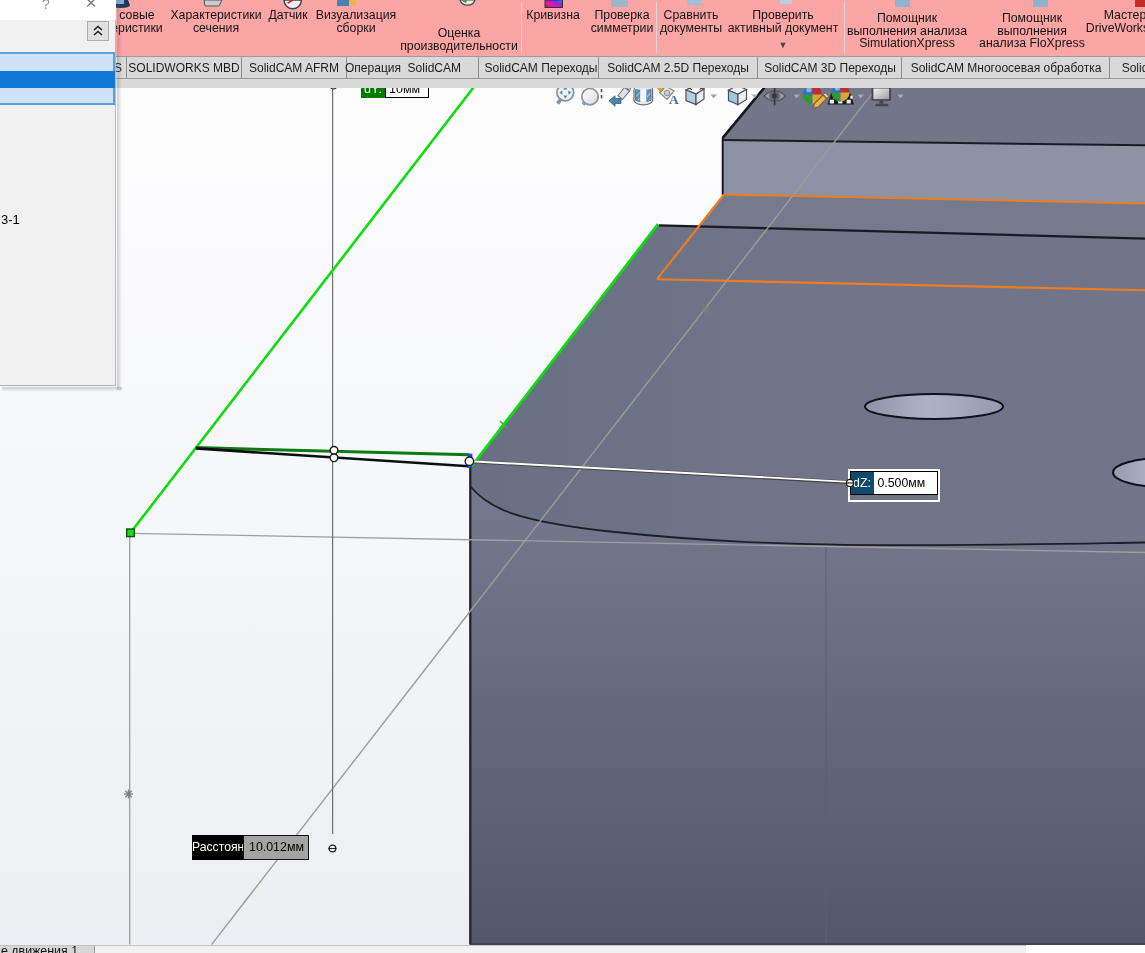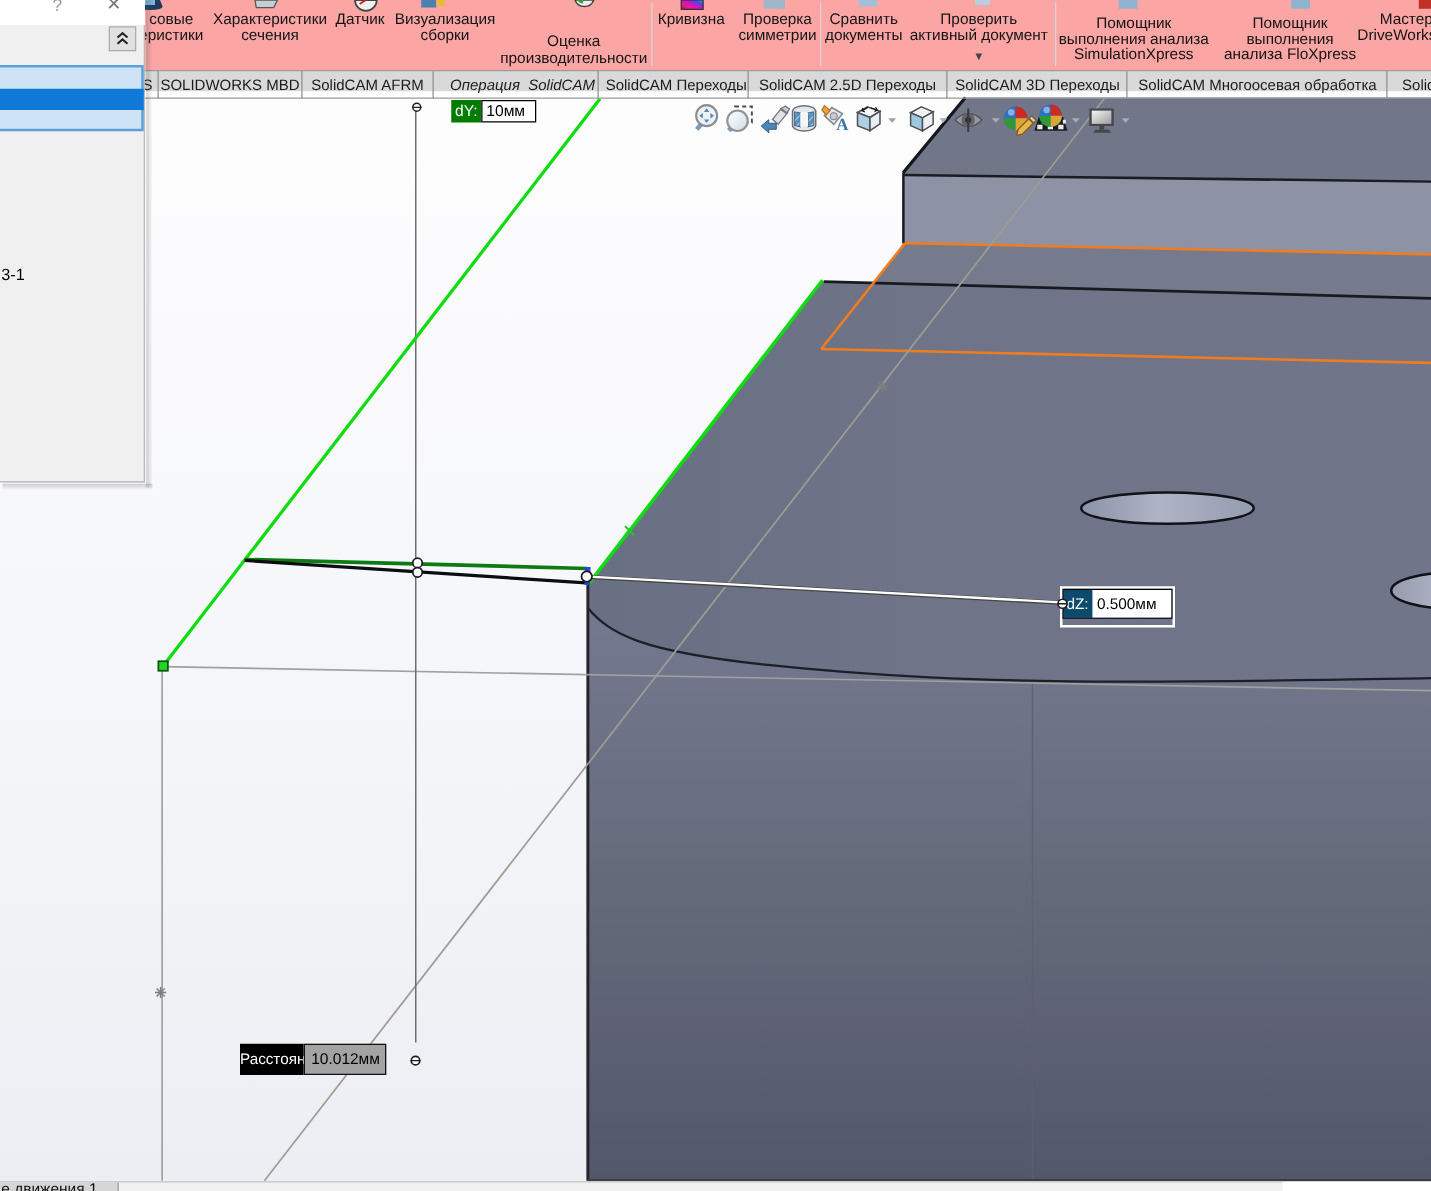--- a/index.html
+++ b/index.html
@@ -4,21 +4,21 @@
   html,body{margin:0;padding:0;}
   body{width:1145px;height:953px;overflow:hidden;position:relative;
        font-family:"Liberation Sans",sans-serif;background:#fff;}
   .abs{position:absolute;}
   
   #toolbar{left:0;top:0;width:1145px;height:56px;background:#fca5a5;z-index:5;}
   .lbl{position:absolute;font-size:12.3px;line-height:12.6px;color:#141414;
        text-align:center;white-space:nowrap;transform:translateX(-50%);}
   .vsep{position:absolute;top:2px;width:1px;height:51px;background:#d7d7d7;}
   
-  #tabs{left:0;top:56px;width:1145px;height:17px;background:#d9d9d9;
+  #tabs{left:0;top:56px;width:1145px;height:32px;background:#d9d9d9;
         border-top:1px solid #9b9b9b;box-sizing:border-box;z-index:5;}
   #tabs .tsep{position:absolute;top:0px;width:1px;height:22px;background:#8f8f8f;}
   #tabs .ttx{position:absolute;top:3.5px;font-size:12px;color:#1c1c1c;white-space:nowrap;transform:translateX(-50%);}
   #tabline{left:0;top:78px;width:1145px;height:1px;background:#9b9b9b;z-index:6;}
   
   #panel{left:0;top:0;width:116px;height:386px;background:#f0f0f0;z-index:10;
          border-right:1px solid #b9b9b9;border-bottom:1px solid #b0b0b0;box-sizing:border-box;}
   #panel .white{position:absolute;left:0;top:0;width:116px;height:20px;background:#ffffff;}
   #paneldrop{left:117px;top:0px;width:5px;height:390px;z-index:9;
              background:linear-gradient(90deg,rgba(90,90,90,.28),rgba(120,120,120,0));}
@@ -186,21 +186,21 @@
   <div class="tsep" style="left:241px;"></div>
   <div class="tsep" style="left:346px;"></div>
   <div class="tsep" style="left:478px;"></div>
   <div class="tsep" style="left:598px;"></div>
   <div class="tsep" style="left:757px;"></div>
   <div class="tsep" style="left:901px;"></div>
   <div class="tsep" style="left:1109px;"></div>
   <div class="ttx" style="left:118px;">S</div>
   <div class="ttx" style="left:184px;">SOLIDWORKS MBD</div>
   <div class="ttx" style="left:294px;">SolidCAM AFRM</div>
-  <div class="ttx" style="left:418px;font-style:italic;">Операция&nbsp; SolidCAM</div>
+  <div class="ttx" style="left:403px;">Операция&nbsp; SolidCAM</div>
   <div class="ttx" style="left:541px;">SolidCAM Переходы</div>
   <div class="ttx" style="left:678px;">SolidCAM 2.5D Переходы</div>
   <div class="ttx" style="left:830px;">SolidCAM 3D Переходы</div>
   <div class="ttx" style="left:1006px;">SolidCAM Многоосевая обработка</div>
   <div class="ttx" style="left:1135px;">Solid</div>
 </div>
 <div id="tabline" class="abs"></div>
 
 <svg class="abs" style="left:548px;top:82px;z-index:4" width="360" height="28" viewBox="0 0 360 28">
  <defs>

